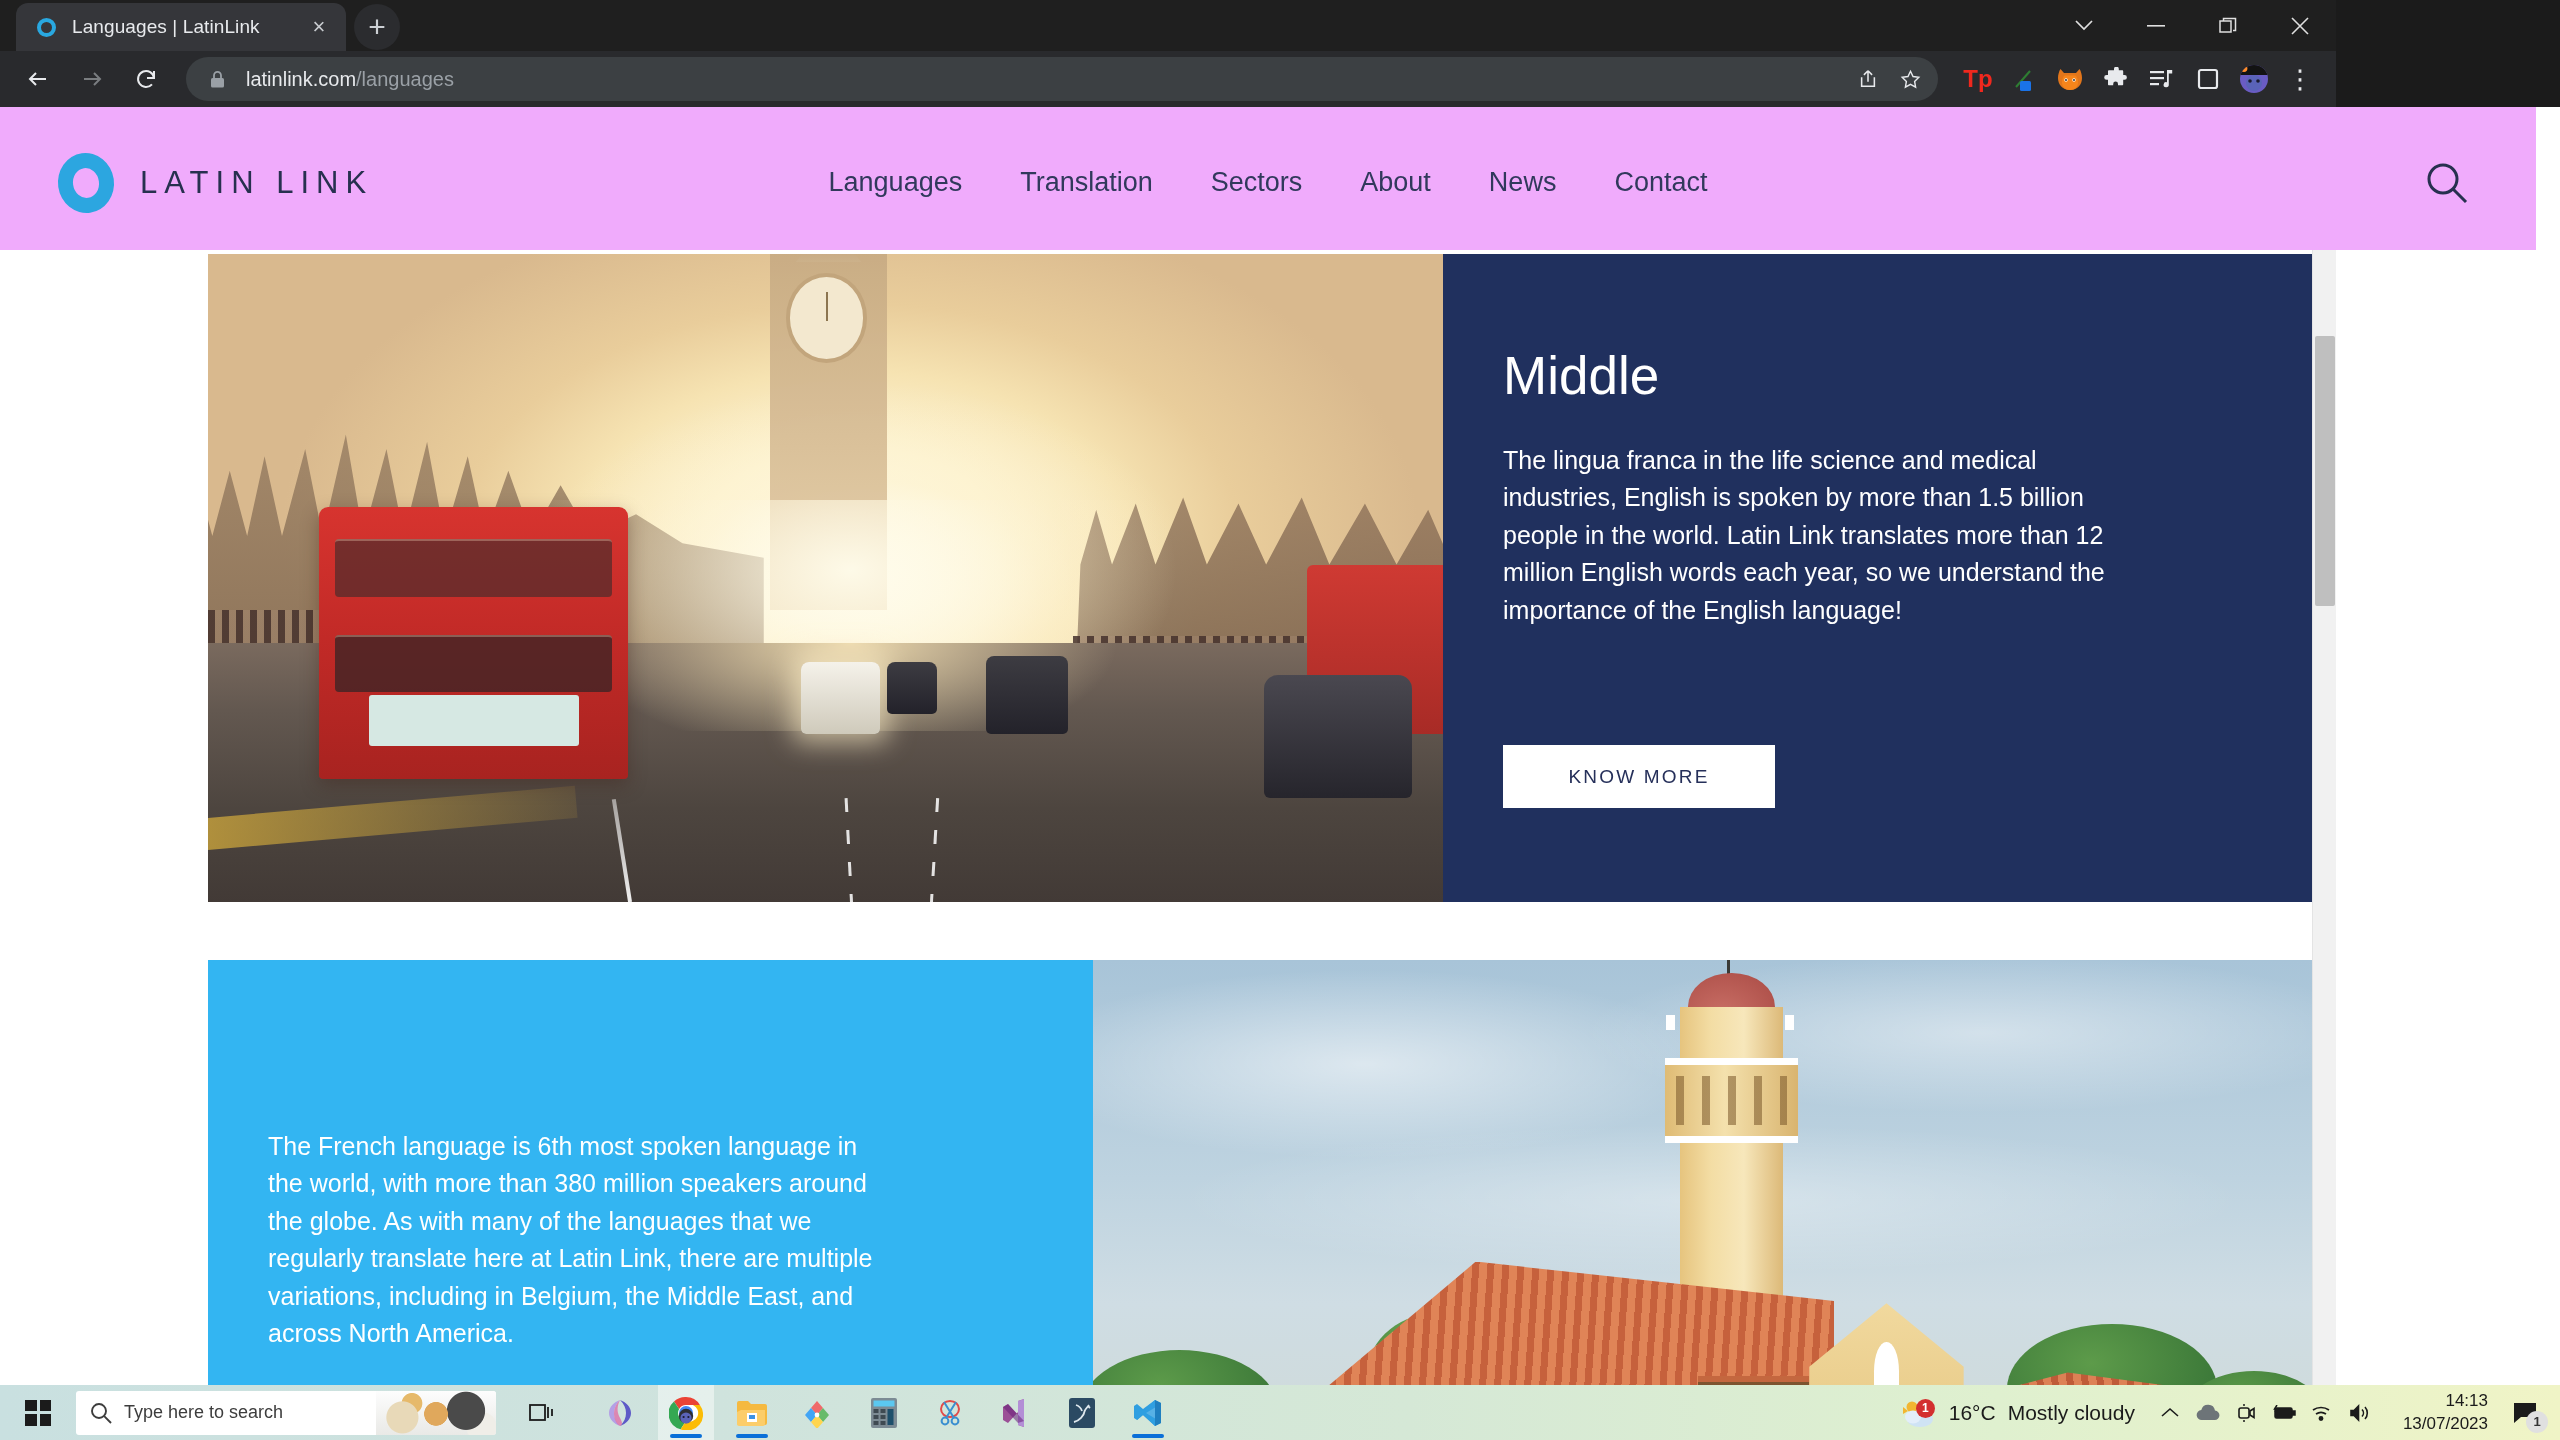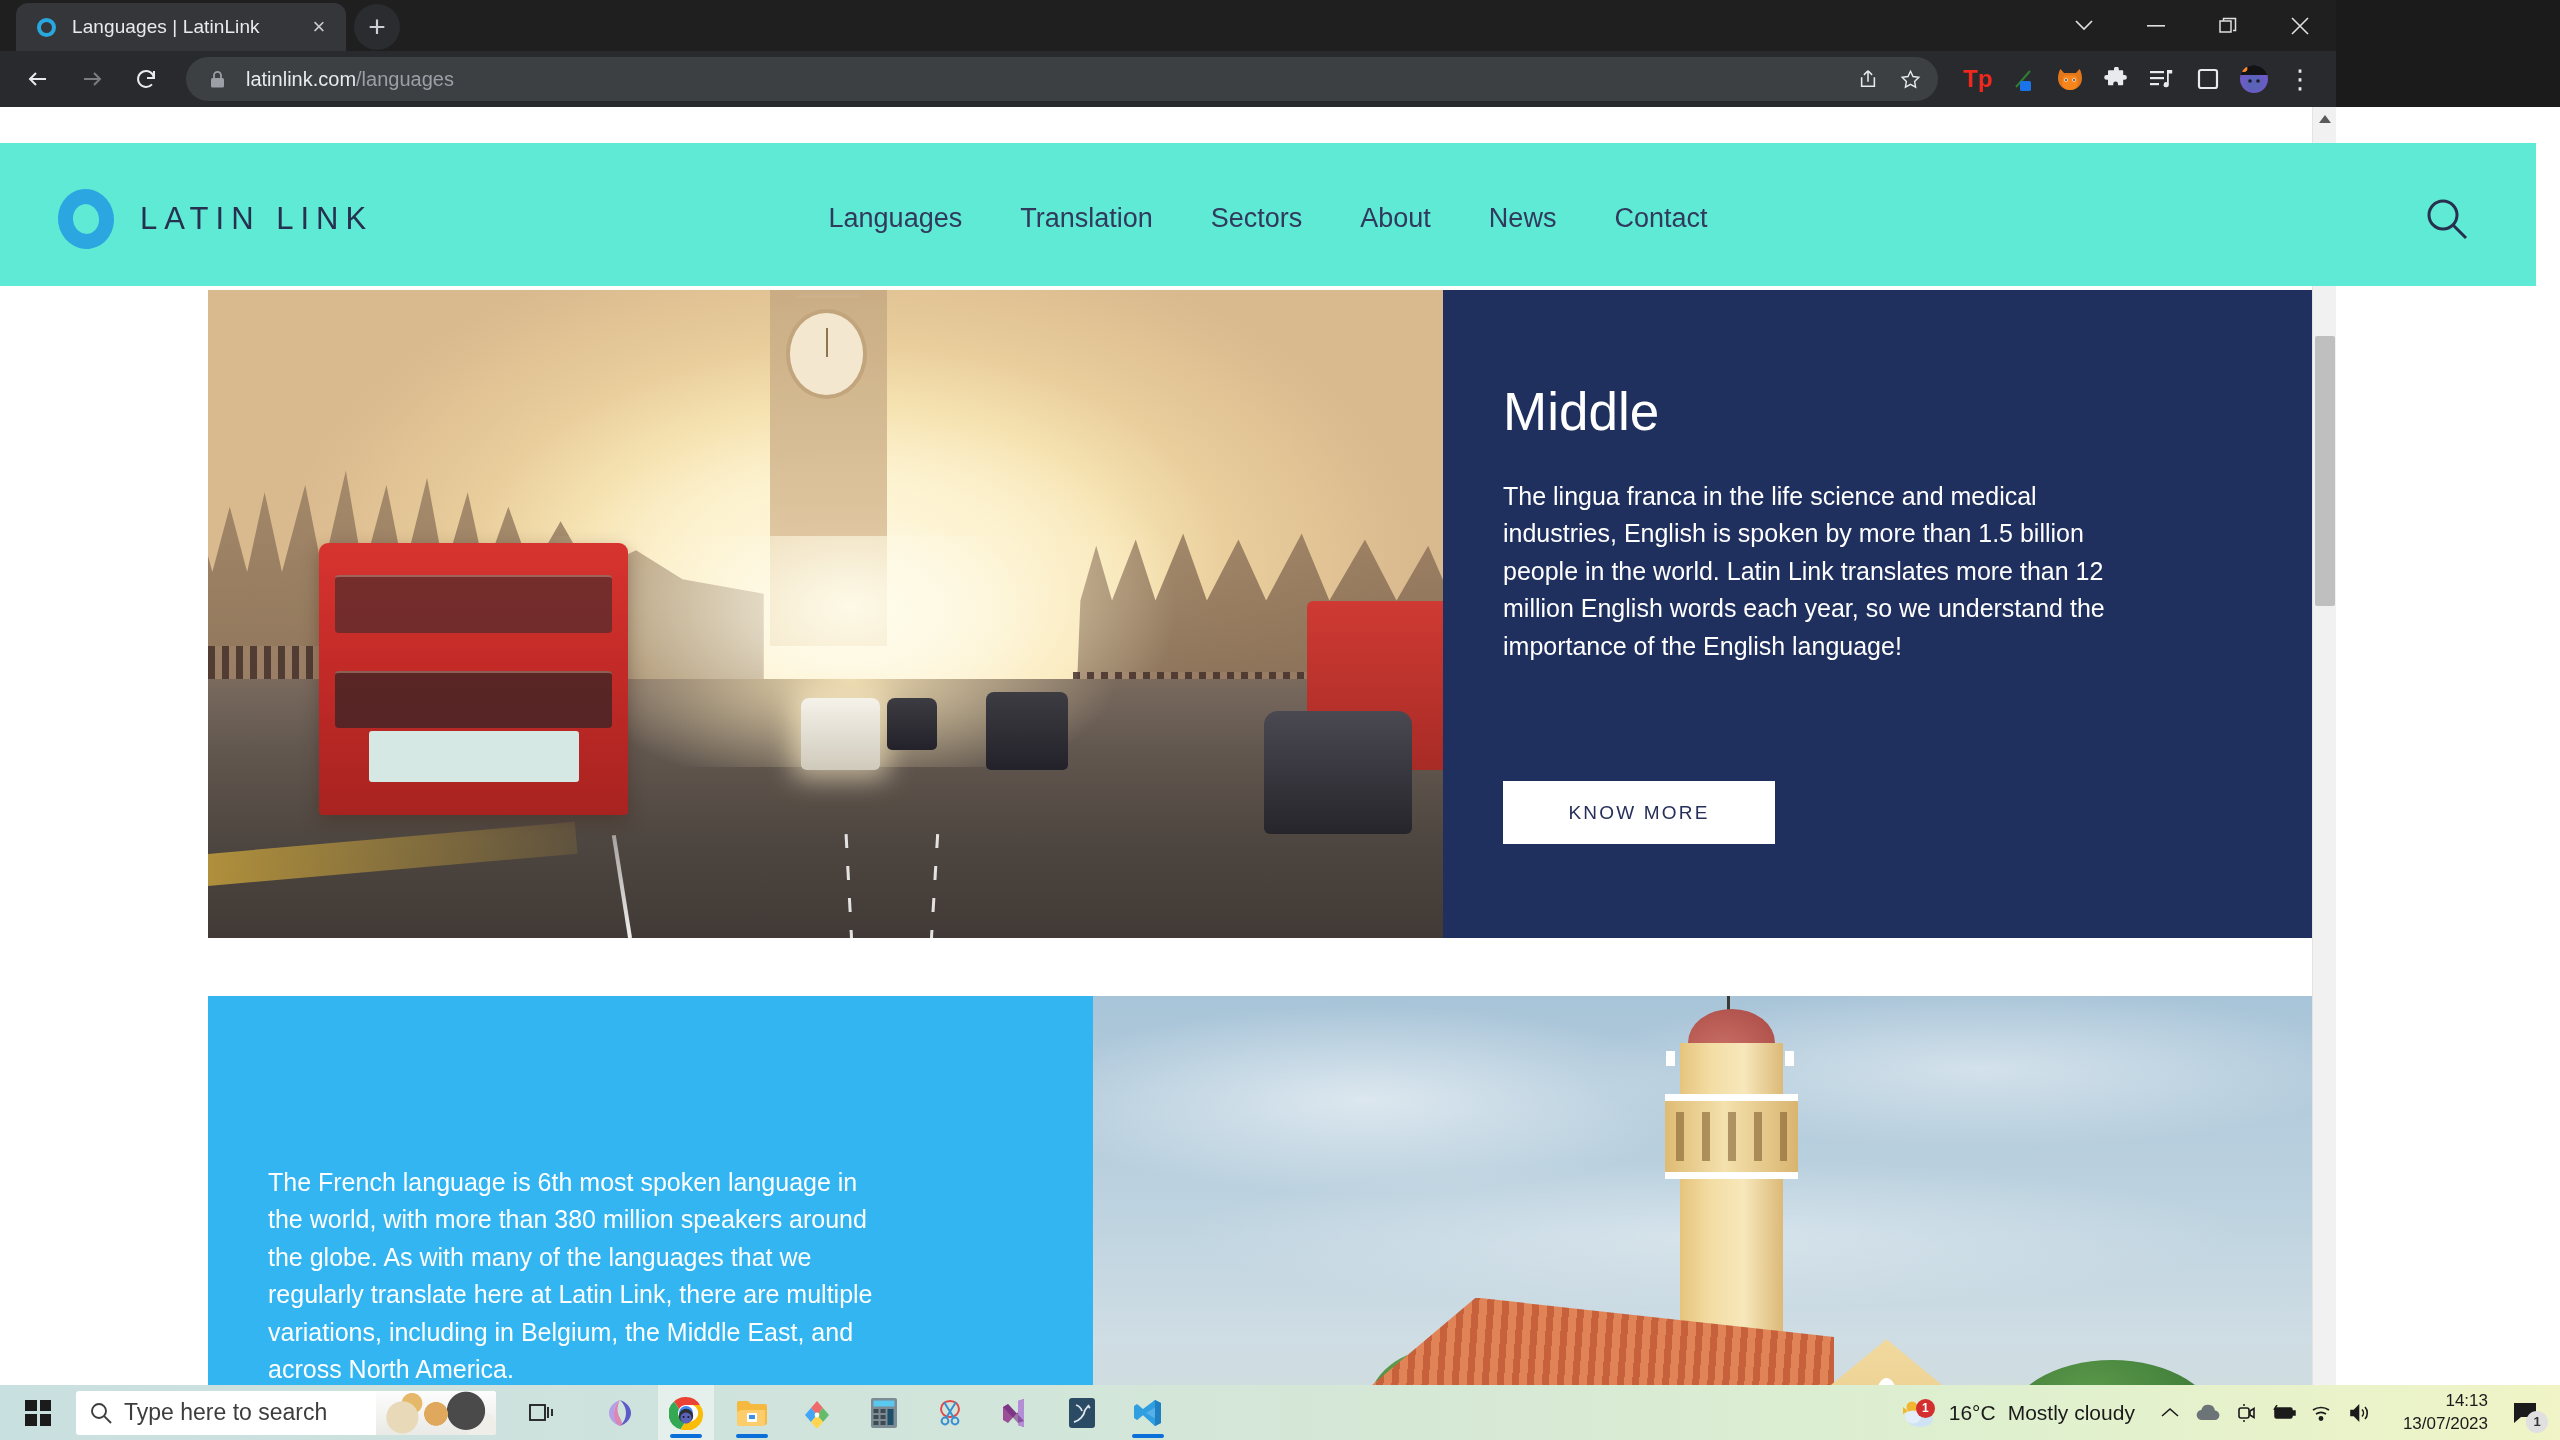--- a/index.html
+++ b/index.html
@@ -88,22 +88,22 @@
 
   
   .viewport {
     position: absolute; left: 0; top: 107px;
     width: 2560px; height: 1308px;
     background: #ffffff; overflow: hidden;
   }
   .page { width: 2536px; height: 100%; position: relative; background: #fff; }
 
   .site-header {
-    height: 143px; background: #5eead4; display: flex; align-items: center;
-    padding: 8px 48px 0 58px; position: relative; z-index: 5; margin-top: 36px;
+    height: 143px; background: #f0abfc; display: flex; align-items: center;
+    padding: 8px 48px 0 58px; position: relative; z-index: 5;
   }
   .logo { display: flex; align-items: center; gap: 26px; }
   .logo-mark {
     width: 56px; height: 60px; border-radius: 50%;
     border: 15px solid #2ca6e0;
     transform: rotate(-8deg);
   }
   .logo-text {
     color: #27304f; font-size: 31px; letter-spacing: 7px; font-weight: 400;
   }
@@ -307,21 +307,21 @@
   .start {
     width:76px; height:55px; display:flex; align-items:center; justify-content:center;
   }
   .win-logo { width:26px; height:26px;
     display:grid; grid-template-columns:1fr 1fr; grid-template-rows:1fr 1fr; gap:3px; }
   .win-logo i { background:#1b1b1b; display:block; }
   .tb-search {
     width:420px; height:44px; background:#fff; border-radius:3px;
     display:flex; align-items:center; padding:0 14px; position:relative; overflow:hidden;
   }
-  .tb-search .ph { color:#3d3d3d; font-size:23px; margin-left:12px; }
+  .tb-search .ph { color:#3d3d3d; font-size:18px; margin-left:12px; }
   .tb-search .pebbles {
     position:absolute; right:0; top:0; height:44px; width:120px;
     background: radial-gradient(circle at 22% 60%, #e8d9b8 0 16%, rgba(0,0,0,0) 17%),
                 radial-gradient(circle at 50% 52%, #e0a85c 0 18%, rgba(0,0,0,0) 19%),
                 radial-gradient(circle at 75% 45%, #4a4a4a 0 20%, rgba(0,0,0,0) 21%),
                 radial-gradient(circle at 88% 82%, #f0eee8 0 13%, rgba(0,0,0,0) 14%),
                 radial-gradient(circle at 30% 28%, #e6b96a 0 11%, rgba(0,0,0,0) 12%),
                 linear-gradient(180deg,#fdfdfd,#e9e9e6);
   }
   .tb-apps { display:flex; align-items:center; margin-left:22px; gap:10px; }

